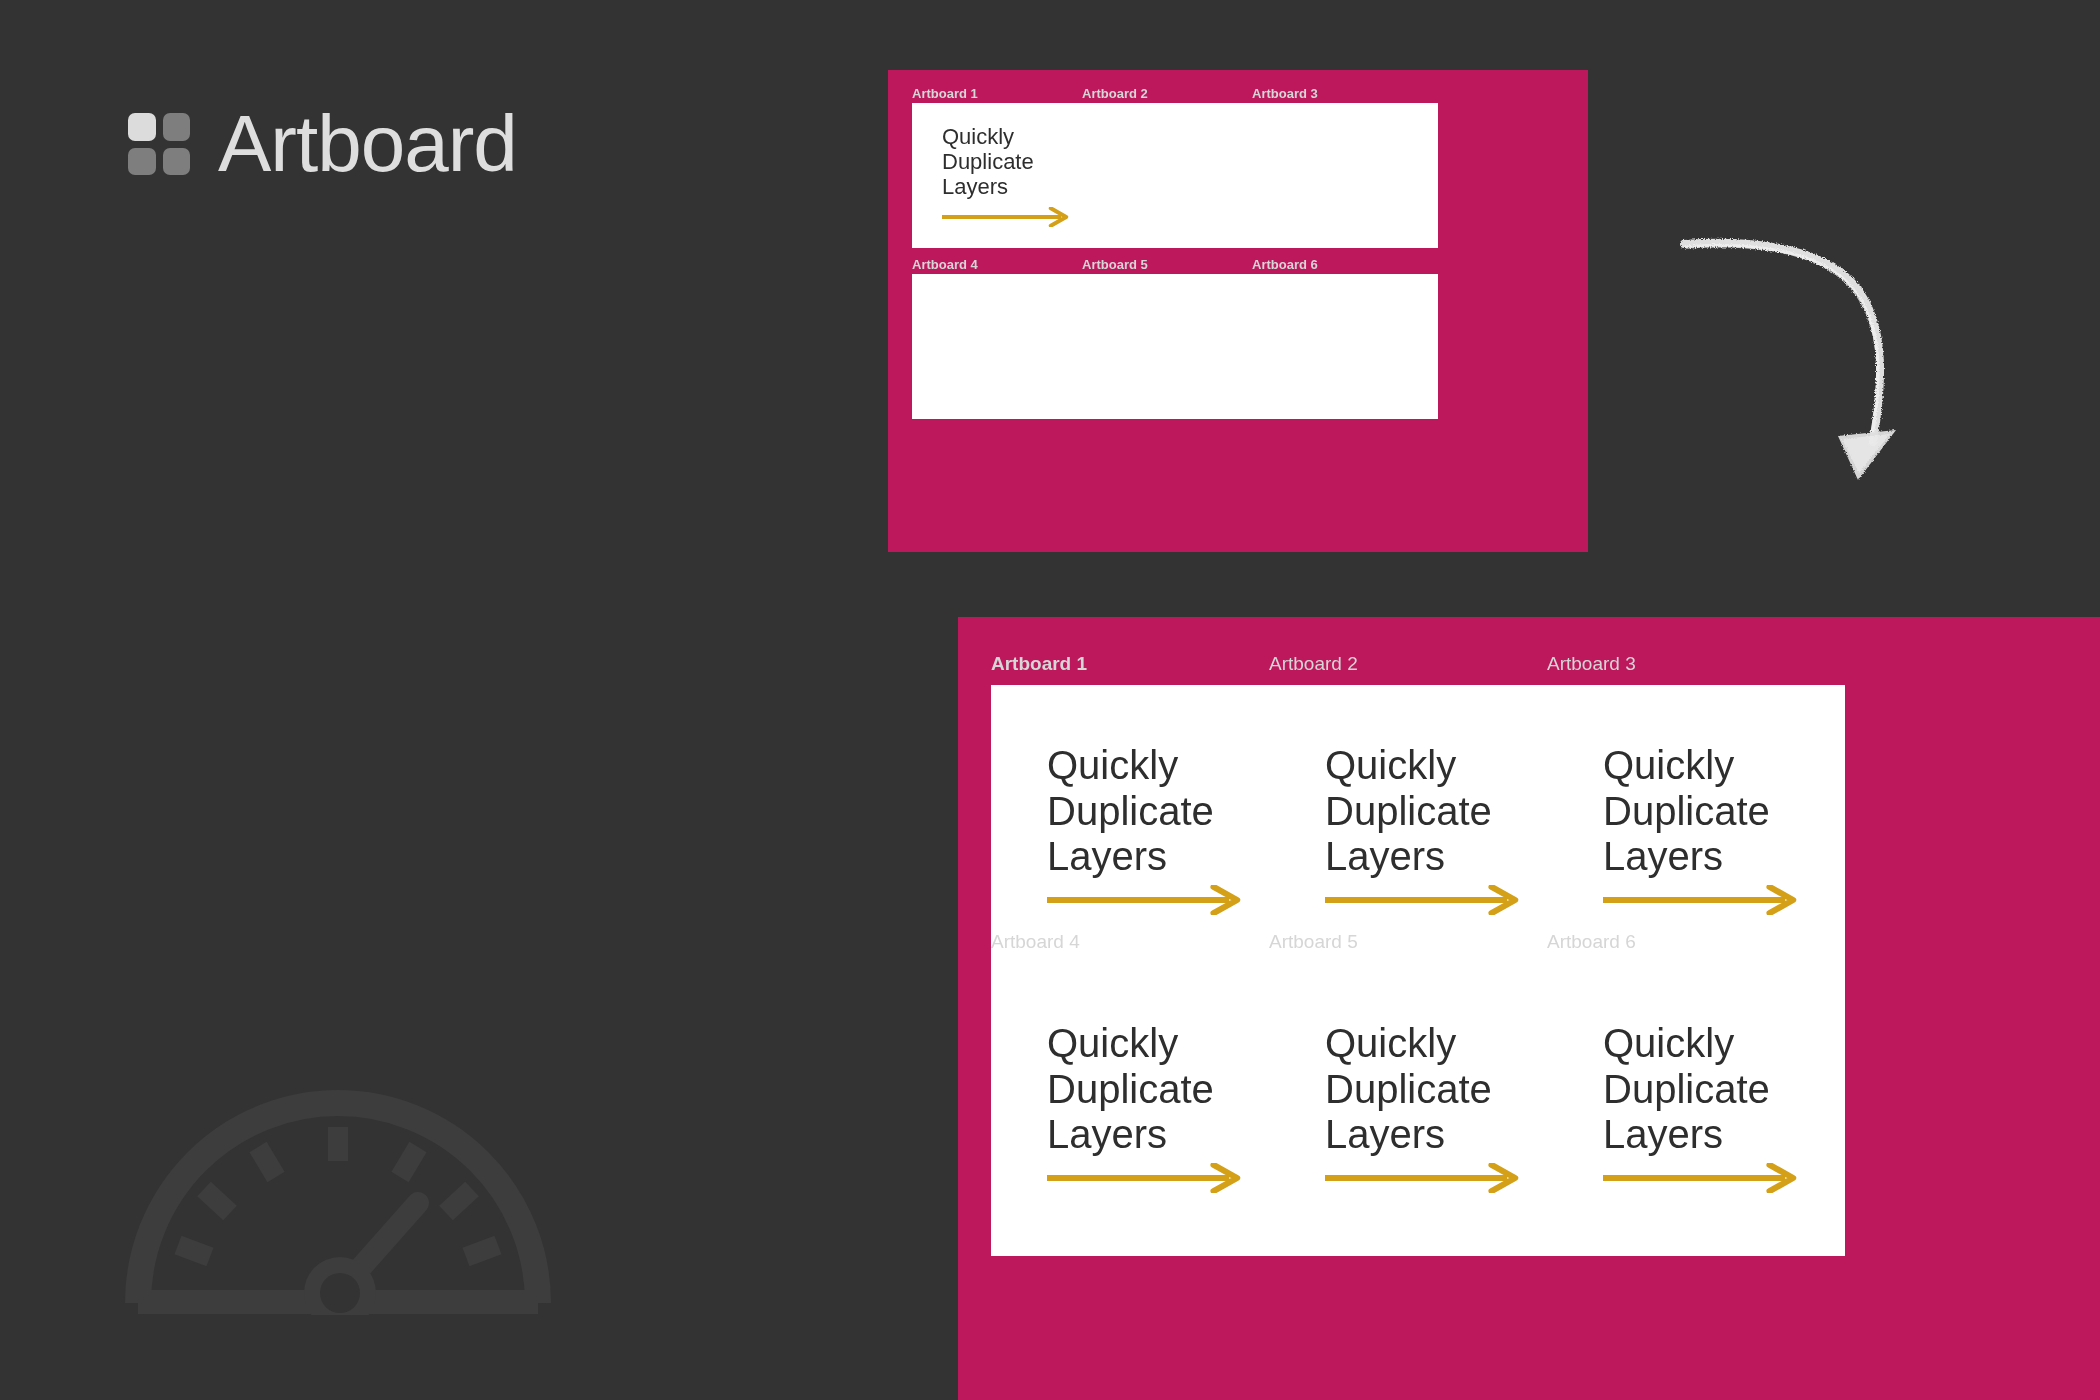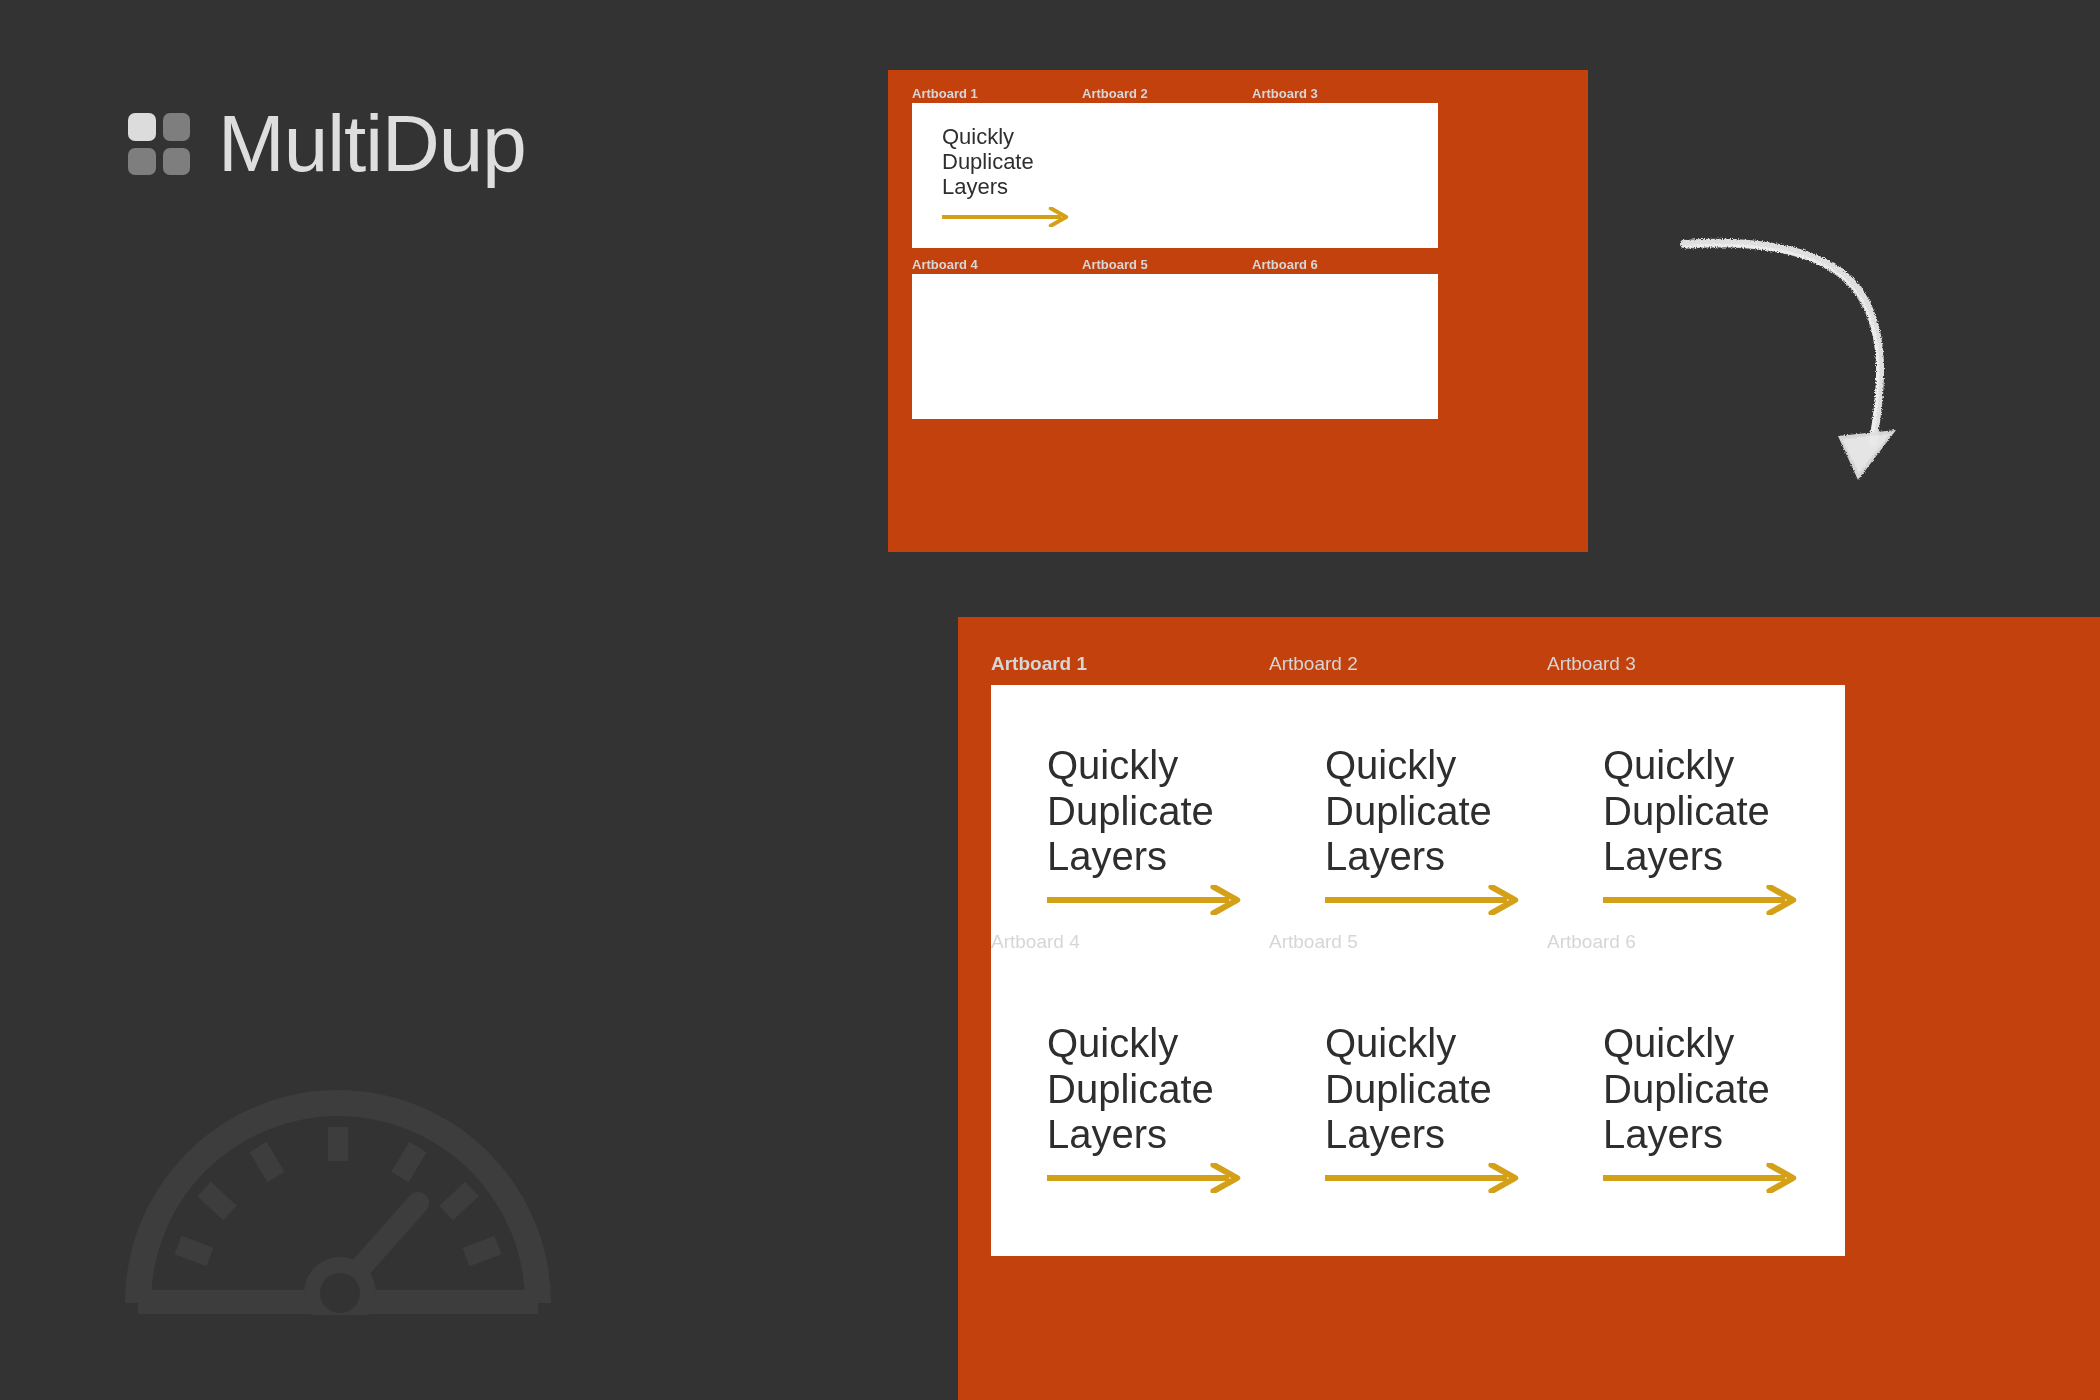--- a/index.html
+++ b/index.html
@@ -68,21 +68,21 @@
   }
 
   #gauge-icon {
     position:absolute;
     left:118px; top:1085px;
     width:440px; height:230px;
     opacity:1;
   }
 
   
-  .panel { position:absolute; background:#c2410c; }
+  .panel { position:absolute; background:#be185d; }
 
   .artboard-cell { position:absolute; }
 
   .artboard-label {
     color:#d6d6d6;
     white-space:nowrap;
     font-family:"Liberation Sans", sans-serif;
   }
 
   .artboard-canvas {
@@ -147,21 +147,21 @@
 
   <div id="left-column">
 
     <div id="brand">
       <div id="brand-logo">
         <span class="logo-cell-light"></span>
         <span class="logo-cell-dim"></span>
         <span class="logo-cell-dim"></span>
         <span class="logo-cell-dim"></span>
       </div>
-      <div id="brand-title">MultiDup</div>
+      <div id="brand-title">Artboard</div>
     </div>
 
 
     <div id="gauge-icon">
       <svg viewBox="0 0 440 230" width="440" height="230" aria-hidden="true">
 
         <path d="M20 218 A200 200 0 0 1 420 218" fill="none" stroke="#3d3d3d" stroke-width="26"></path>
 
         <rect x="20" y="205" width="400" height="24" fill="#3d3d3d"></rect>
 

